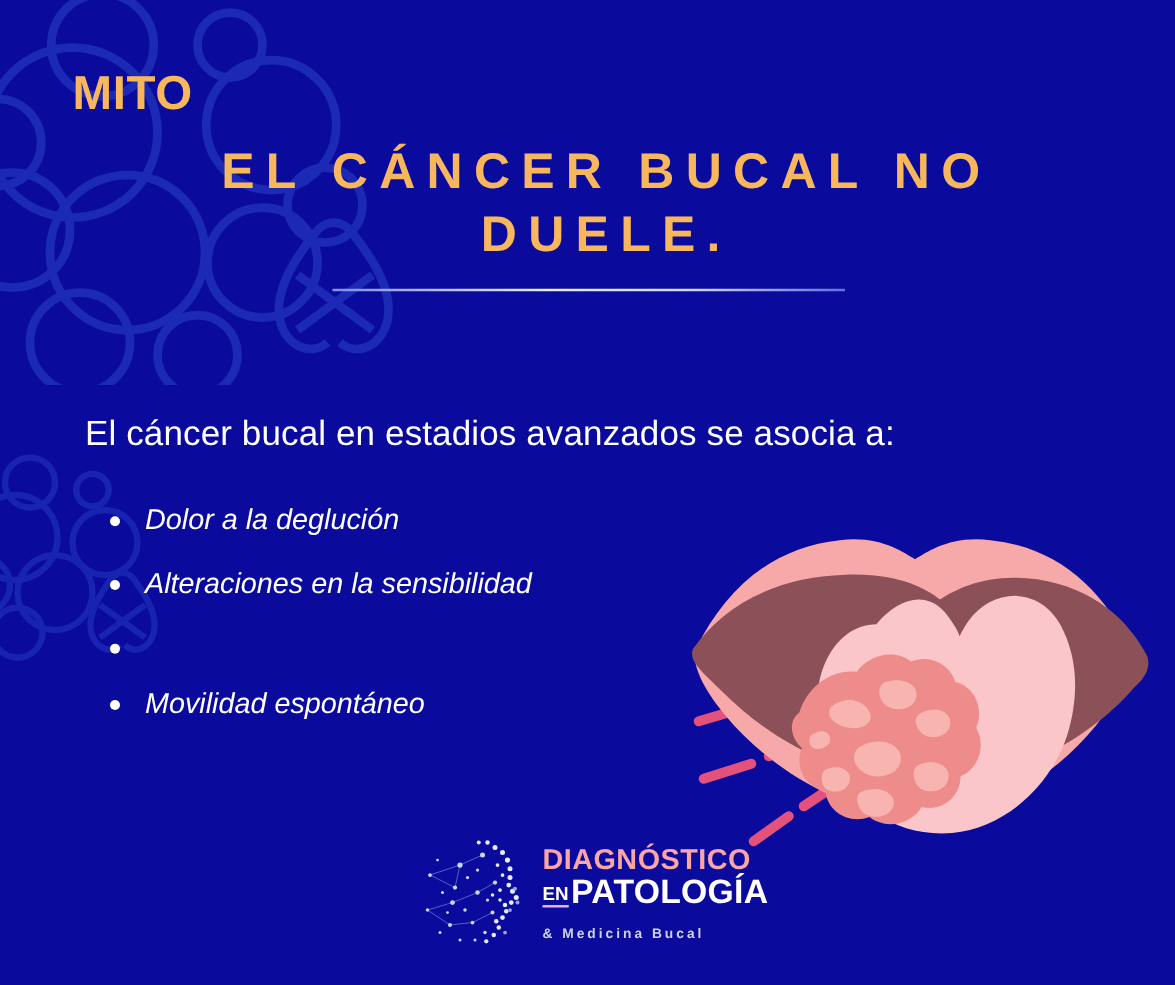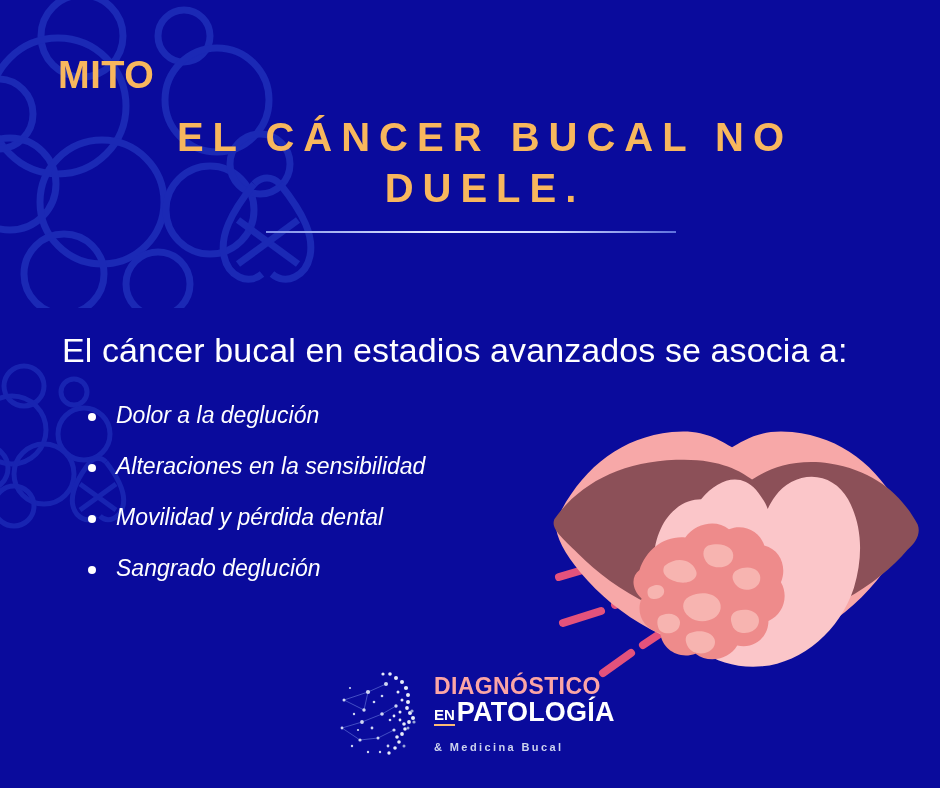--- a/index.html
+++ b/index.html
@@ -77,25 +77,25 @@
     font-size: 35px;
     font-weight: bold;
     letter-spacing: 0.4px;
     color: #33ded0;
     line-height: 1;
   }
 
   
   .lead {
     position: absolute;
-    left: 62px;
+    left: 68px;
     top: 331px;
     z-index: 5;
     color: #ffffff;
-    font-size: 34px;
+    font-size: 28px;
     font-weight: normal;
     letter-spacing: 0.1px;
     white-space: nowrap;
   }
 
   
   .bullets {
     position: absolute;
     left: 88px;
     top: 404px;
@@ -156,21 +156,21 @@
   }
   .logo-l2 {
     display: flex;
     align-items: flex-end;
     margin-top: 2px;
   }
   .logo-en {
     font-size: 15px;
     font-weight: bold;
     color: #ffffff;
-    border-bottom: 2px solid #fdba74;
+    border-bottom: 2px solid #f0abfc;
     line-height: 1.05;
     margin-right: 2px;
     padding-bottom: 1px;
   }
   .logo-pat {
     font-size: 27px;
     font-weight: bold;
     color: #ffffff;
     letter-spacing: 0.2px;
     line-height: 0.95;
@@ -245,25 +245,24 @@
     <li>
       <span class="dot"></span>
       <span>Dolor a la deglución</span>
     </li>
     <li>
       <span class="dot"></span>
       <span>Alteraciones  en la sensibilidad</span>
     </li>
     <li>
       <span class="dot"></span>
-      <span>Movilidad  y pérdida dental</span>
     </li>
     <li>
       <span class="dot"></span>
-      <span>Sangrado deglución</span>
+      <span>Movilidad espontáneo</span>
     </li>
   </ul>
 
   <div class="mouth">
     <svg width="395" height="290" viewBox="0 0 395 290" fill="none">
 
       <g stroke="#e4527c" stroke-width="8" stroke-linecap="round">
         <line x1="14" y1="162" x2="48" y2="152"></line>
         <line x1="60" y1="149" x2="84" y2="142"></line>
         <line x1="96" y1="139" x2="118" y2="133"></line>

